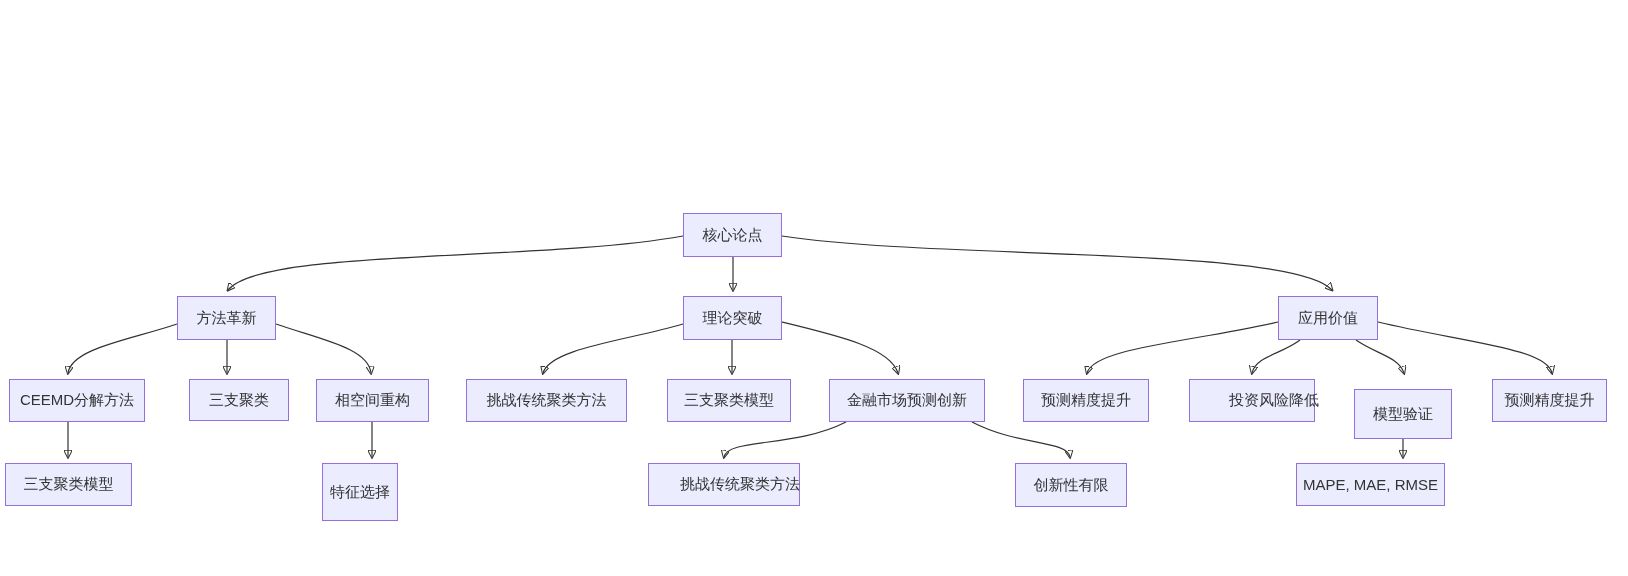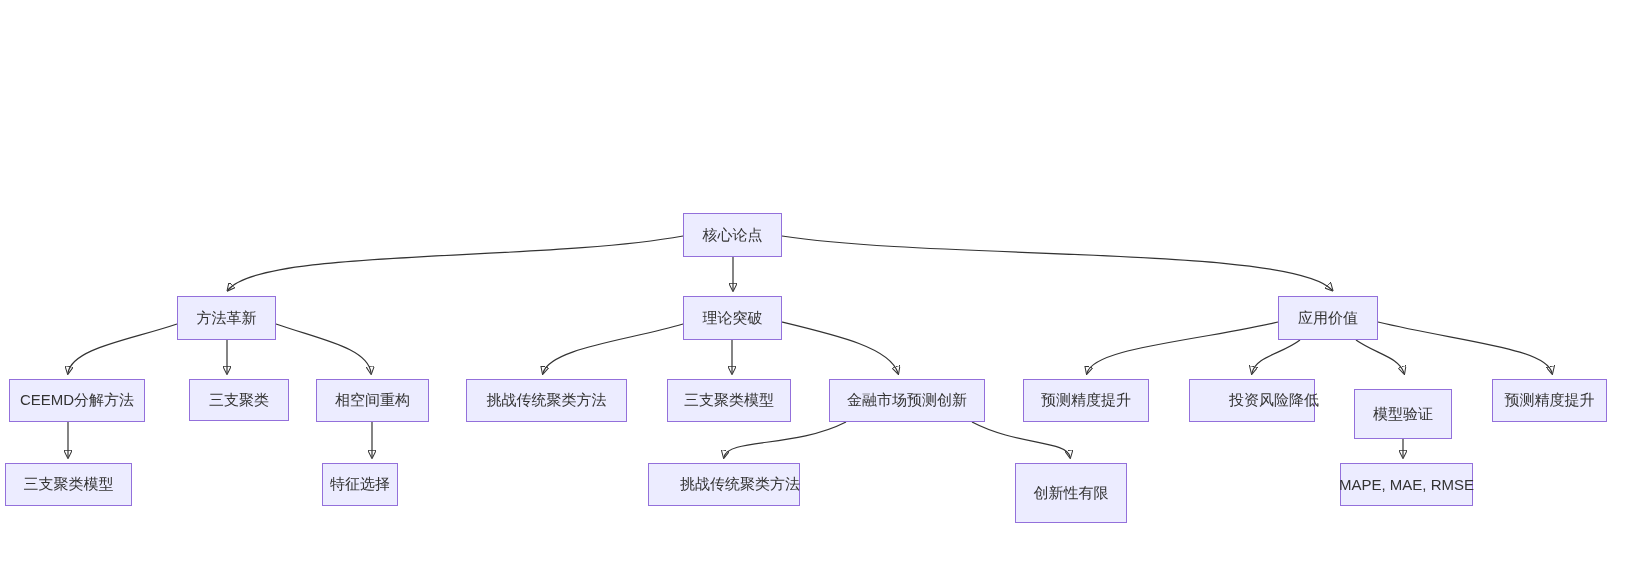--- a/index.html
+++ b/index.html
@@ -83,18 +83,18 @@
   <div class="node" style="left:316px; top:379px; width:113px; height:43px;">相空间重构</div>
   <div class="node" style="left:466px; top:379px; width:161px; height:43px;">挑战传统聚类方法</div>
   <div class="node" style="left:667px; top:379px; width:124px; height:43px;">三支聚类模型</div>
   <div class="node" style="left:829px; top:379px; width:156px; height:43px;">金融市场预测创新</div>
   <div class="node" style="left:1023px; top:379px; width:126px; height:43px;">预测精度提升</div>
   <div class="node" style="left:1189px; top:379px; width:126px; height:43px;padding-left:44px;">投资风险降低</div>
   <div class="node" style="left:1354px; top:379px; width:98px; height:50px;margin-top:10px;">模型验证</div>
   <div class="node" style="left:1492px; top:379px; width:115px; height:43px;">预测精度提升</div>
 
   <div class="node" style="left:5px; top:463px; width:127px; height:43px;">三支聚类模型</div>
-  <div class="node" style="left:322px; top:463px; width:76px; height:43px;">特征选择</div>
+  <div class="node" style="left:322px; top:463px; width:76px; height:58px;">特征选择</div>
   <div class="node" style="left:648px; top:463px; width:152px; height:43px;padding-left:32px;">挑战传统聚类方法</div>
-  <div class="node" style="left:1015px; top:463px; width:112px; height:60px;">创新性有限</div>
-  <div class="node" style="left:1340px; top:463px; width:133px; height:43px;">MAPE, MAE, RMSE</div>
+  <div class="node" style="left:1015px; top:463px; width:112px; height:44px;">创新性有限</div>
+  <div class="node" style="left:1296px; top:463px; width:149px; height:43px;">MAPE, MAE, RMSE</div>
 
 </div>
 
 </body></html>

